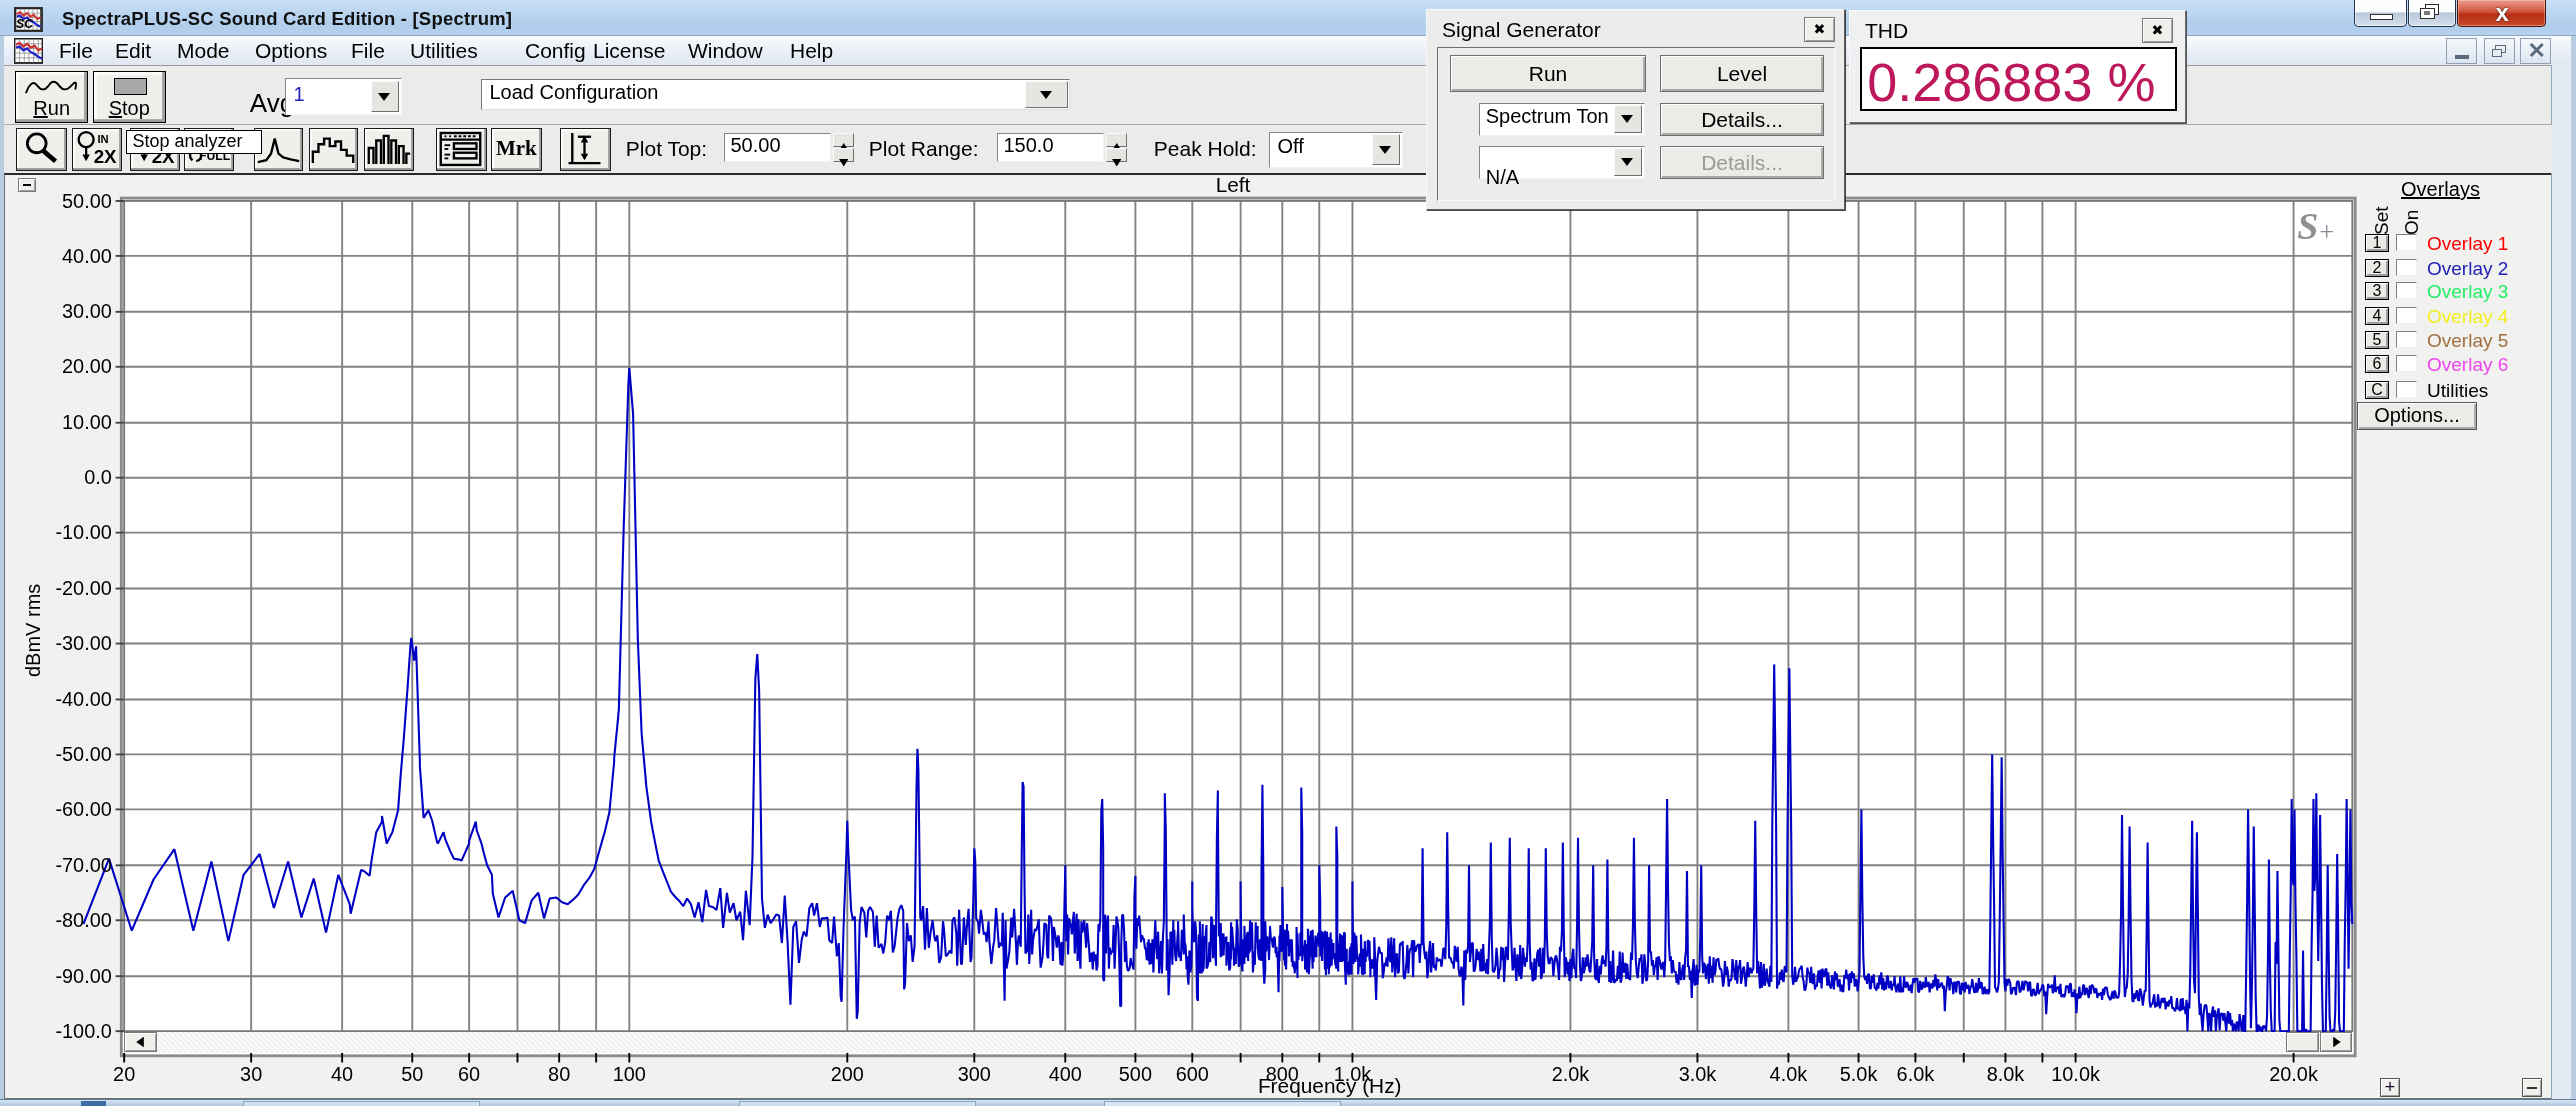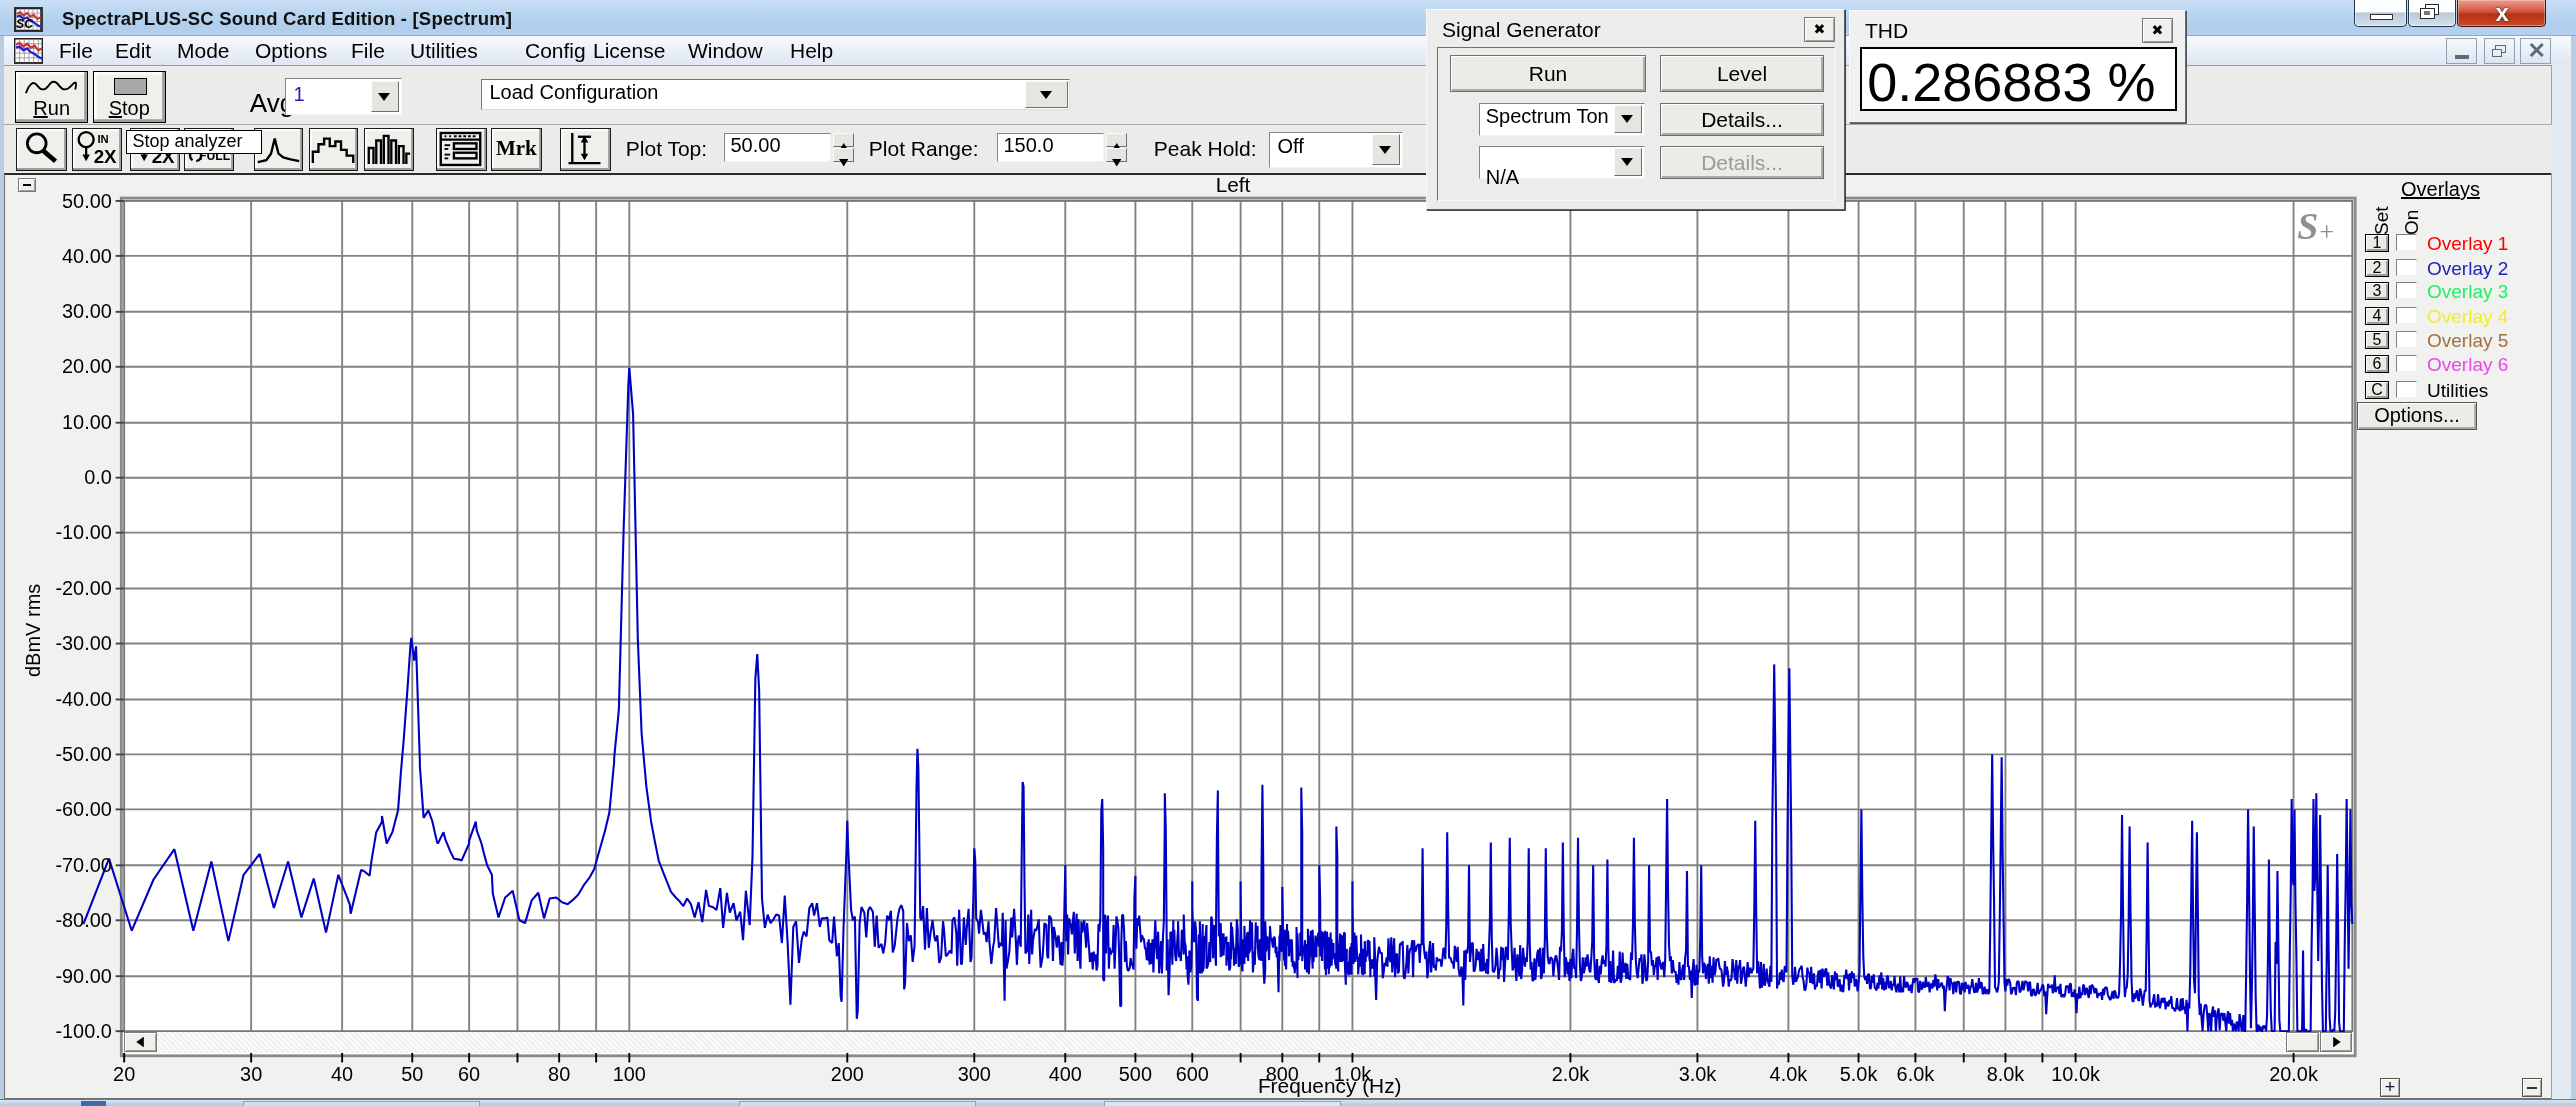--- a/index.html
+++ b/index.html
@@ -455,21 +455,21 @@
       </div>
  <div class="abs dlgbtn" style="left:233px;top:136px;width:164px;height:33px;font-size:21px;line-height:31px;color:#9a9a98">Details...</div>
 </div>
 
 <div class="abs" style="left:1849px;top:9.5px;width:337px;height:113px;background:#eef0f2;border:1.9px solid;border-color:#fafafa #6f6f6f #6f6f6f #fafafa;box-shadow:0.9px 0.9px 0 #444">
  <div class="abs" style="left:15px;top:8.5px;font-size:21px;color:#000">THD</div>
  <div class="abs minibtn" style="left:292px;top:7.6px;width:31px;height:25px">
    <div style="text-align:center;font-size:14.2px;line-height:23px;color:#000">✖</div>
       </div>
  <div class="abs" style="left:9.5px;top:36px;width:317px;height:64px;background:#fff;border:2.8px solid #000">
-  <div class="abs" style="left:5.7px;top:2.8px;font-size:54px;color:#000000">0.286883 %</div>
+  <div class="abs" style="left:5.7px;top:2.8px;font-size:54px;color:#be185d">0.286883 %</div>
  </div>
 </div>
 </div>
 
 <div class="abs" style="left:0;top:36px;width:3.8px;height:1063px;background:#b8cde2"></div>
 <div class="abs" style="left:2551px;top:65px;width:25px;height:1034px;background:#e3eaf2;border-left:0.9px solid #90a4ba"></div>
 <div class="abs" style="left:2571px;top:36px;width:4.7px;height:1063px;background:#b8cde2"></div>
 
 <div class="abs" style="left:0;top:1099px;width:2576px;height:7.6px;background:linear-gradient(#d7e5f2,#a8c2dc);border-top:0.9px solid #5f7b97">
  <div class="abs" style="left:81px;top:0.9px;width:25px;height:6.6px;background:#3a6ea5"></div>

